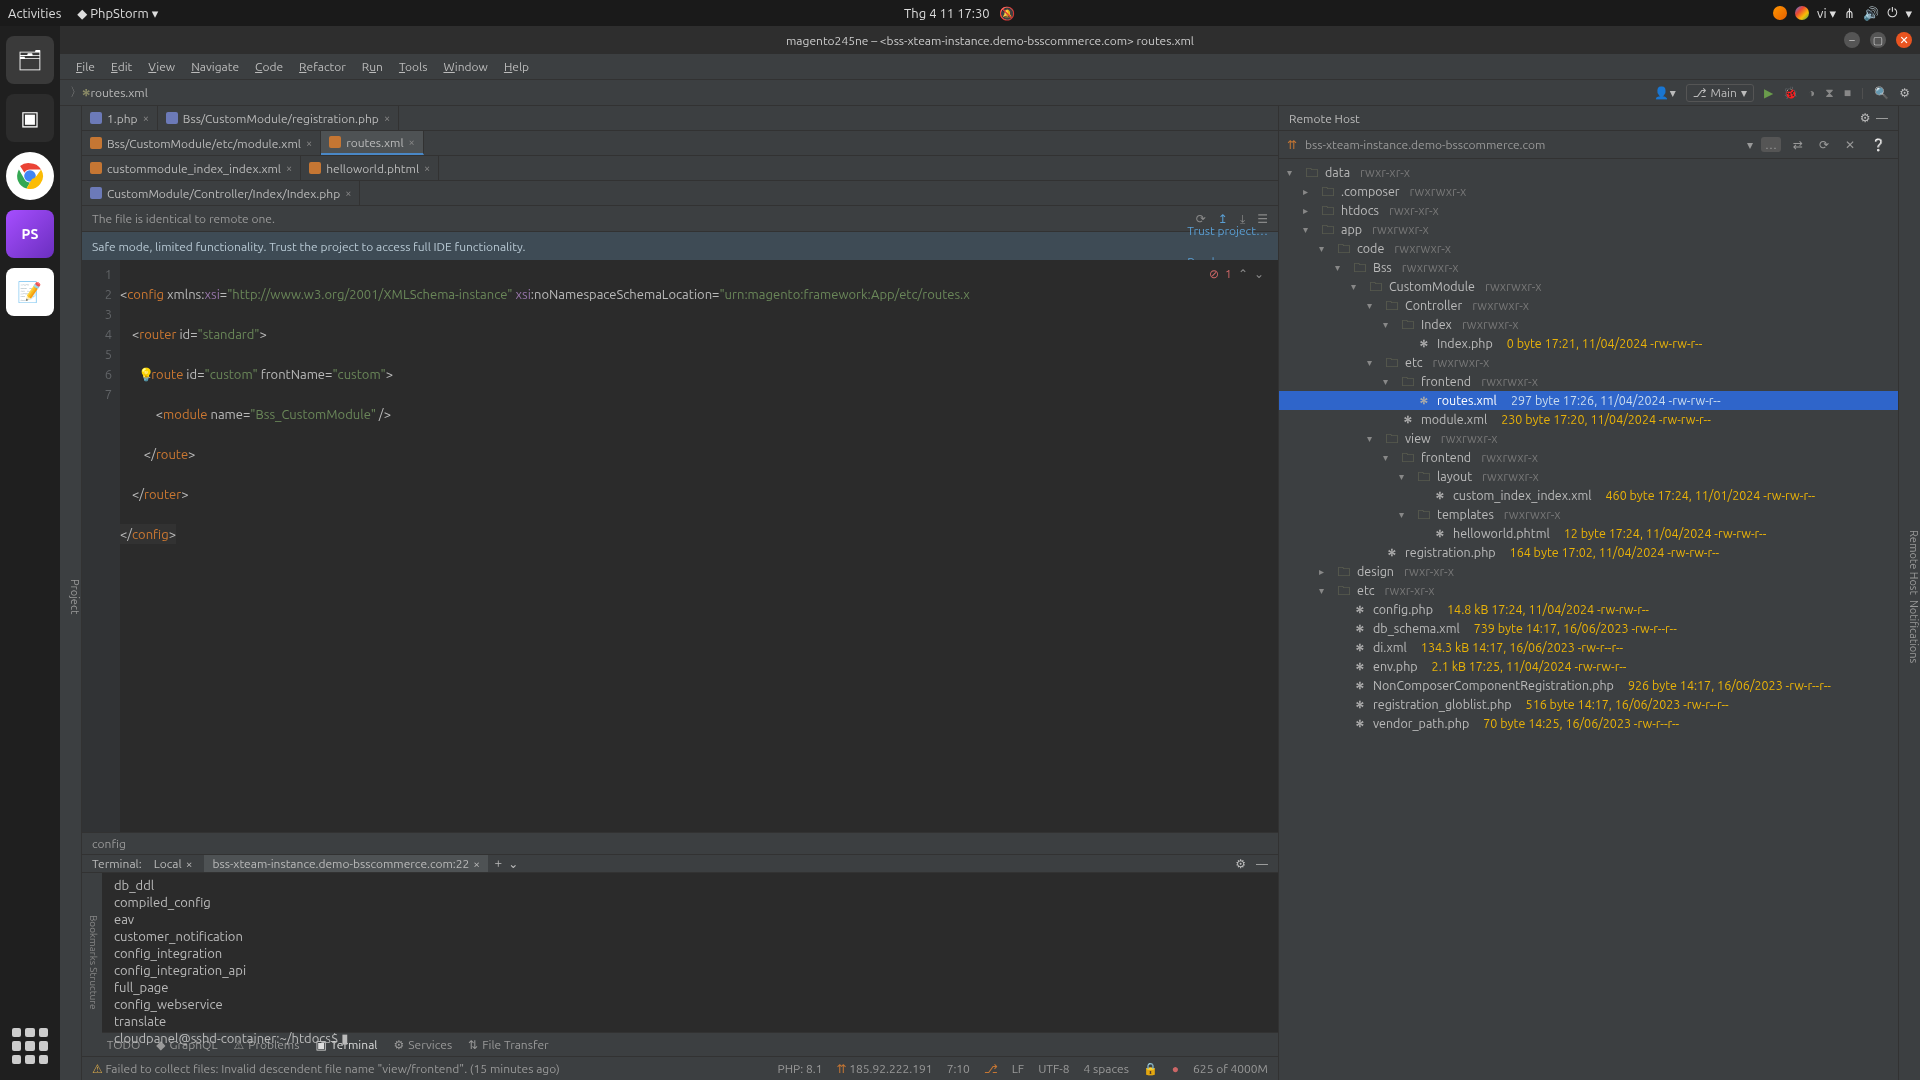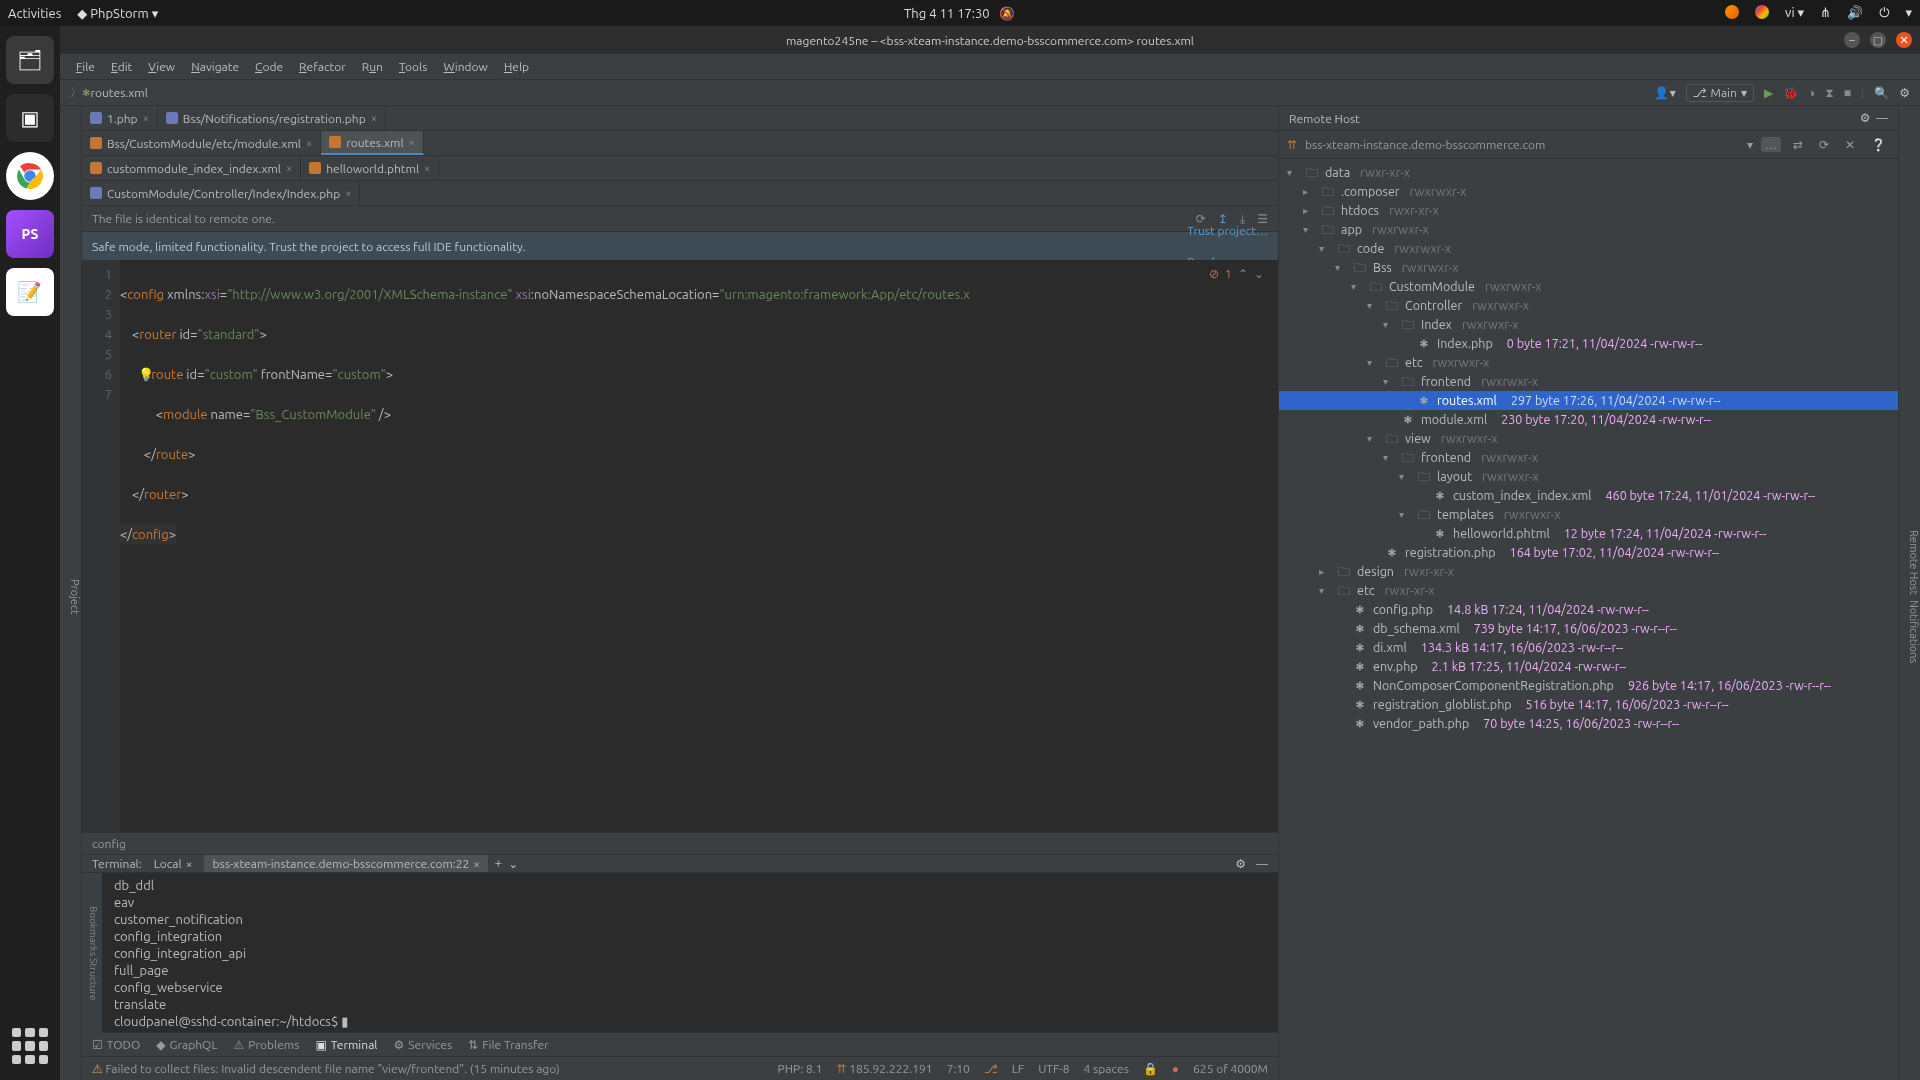--- a/index.html
+++ b/index.html
@@ -1,20 +1,20 @@
 <!DOCTYPE html>
 <html><head>
 <meta charset="utf-8">
 <style>
 * { margin: 0; padding: 0; box-sizing: border-box; font-family: "Ubuntu", sans-serif; }
 body { background: #2b2b2b; color: #bbb; font-size: 12px; overflow: hidden; width: 1920px; height: 1080px; position: relative; }
 .gnome-bar { height: 26px; background: #1a1a1a; display: flex; align-items: center; padding: 0 8px; color: #ddd; font-size: 13px; }
 .gnome-bar .left { display: flex; gap: 16px; align-items: center; }
 .gnome-bar .center { position: absolute; left: 50%; transform: translateX(-50%); display:flex; gap:10px; align-items:center;}
-.gnome-bar .right { margin-left: auto; display: flex; gap: 16px; align-items: flex-start; }
+.gnome-bar .right { margin-left: auto; display: flex; gap: 8px; align-items: center; }
 .dock { position: absolute; left: 0; top: 26px; bottom: 0; width: 60px; background: rgba(30,30,30,0.9); display: flex; flex-direction: column; align-items: center; padding-top: 10px; gap: 10px; z-index:5;}
 .dock-item { width: 48px; height: 48px; border-radius: 8px; display:flex; align-items:center; justify-content:center; font-size:20px; color:#fff;}
 .dock-files{background:#3a3a3a;}
 .dock-term{background:#2c2c2c;}
 .dock-chrome{border-radius:50%; background:#fff;}
 .dock-ps{background:linear-gradient(135deg,#a64eff,#6b2fbf); font-weight:bold; font-size:14px;}
 .dock-edit{background:#fff; color:#333;}
 .dock-apps{position:absolute; bottom:10px; width:48px;height:48px; display:grid; grid-template-columns:repeat(3,1fr); grid-template-rows:repeat(3,1fr); gap:4px; padding:6px;}
 .dock-apps span{background:#ccc; border-radius:2px;}
 .ide { position: absolute; left: 60px; top: 26px; right: 0; bottom: 0; background: #3c3f41; display: flex; flex-direction: column; }
@@ -77,21 +77,21 @@
 .remote-toolbar{height:28px; display:flex; align-items:center; padding:0 8px; gap:8px; color:#999; border-bottom:1px solid #323232;}
 .remote-toolbar .hosticon{color:#c57633;}
 .remote-toolbar .hostname{flex:1;}
 .remote-toolbar .tbtn{padding:2px 4px;}
 .remote-tree{flex:1; overflow:auto; font-size:12.5px; line-height:19px; padding:4px 0;}
 .tree-row{display:flex; align-items:center; gap:6px; padding:0 8px; white-space:nowrap;}
 .tree-row.sel{background:#2f65ca; color:#fff;}
 .tree-row .arrow{width:12px; color:#888; font-size:10px;}
 .tree-row .fico{width:14px; text-align:center;}
 .tree-row .perm{color:#777; margin-left:4px;}
-.tree-row .meta{color:#f0abfc; margin-left:8px;}
+.tree-row .meta{color:#eab308; margin-left:8px;}
 .tree-row.sel .perm,.tree-row.sel .meta{color:#cde;}
 .right-sidebar{width:22px; background:#3c3f41; border-left:1px solid #323232; writing-mode:vertical-rl; text-align:center; padding-top:8px; font-size:11px; color:#999;}
 .folder-icon{color:#8a8a66;}
 .file-icon{color:#aaa;}
 .branch-badge{border:1px solid #555;border-radius:3px;padding:1px 6px;display:flex;gap:4px;align-items:center;}
 </style>
 </head>
 <body>
 
 <div class="gnome-bar">
@@ -188,21 +188,21 @@
     <div class="editor-area">
       <div class="tabrows" id="tabrows">
           <div class="tabrow">
             <div class="tab">
               <span class="ticon ticon-php"></span>
               <span>1.php</span>
               <span class="tclose">×</span>
             </div>
             <div class="tab">
               <span class="ticon ticon-php"></span>
-              <span><bss-xteam-instance.demo-bsscommerce.com> Bss/Notifications/registration.php</bss-xteam-instance.demo-bsscommerce.com></span>
+              <span><bss-xteam-instance.demo-bsscommerce.com> Bss/CustomModule/registration.php</bss-xteam-instance.demo-bsscommerce.com></span>
               <span class="tclose">×</span>
             </div>
           </div>
           <div class="tabrow">
             <div class="tab">
               <span class="ticon ticon-xml"></span>
               <span><bss-xteam-instance.demo-bsscommerce.com> Bss/CustomModule/etc/module.xml</bss-xteam-instance.demo-bsscommerce.com></span>
               <span class="tclose">×</span>
             </div>
             <div class="tab active">
@@ -293,20 +293,21 @@
           <span>⌄</span>
           <div class="ttright">
             <span>⚙</span>
             <span>—</span>
           </div>
         </div>
         <div class="term-body">
           <div class="term-side"><span>Bookmarks</span>  <span>Structure</span></div>
           <div class="term-body-content" id="termlines">
               <div>db_ddl</div>
+              <div>compiled_config</div>
               <div>eav</div>
               <div>customer_notification</div>
               <div>config_integration</div>
               <div>config_integration_api</div>
               <div>full_page</div>
               <div>config_webservice</div>
               <div>translate</div>
               <div>cloudpanel@sshd-container:~/htdocs$ ▮</div>
             </div>
         </div>

